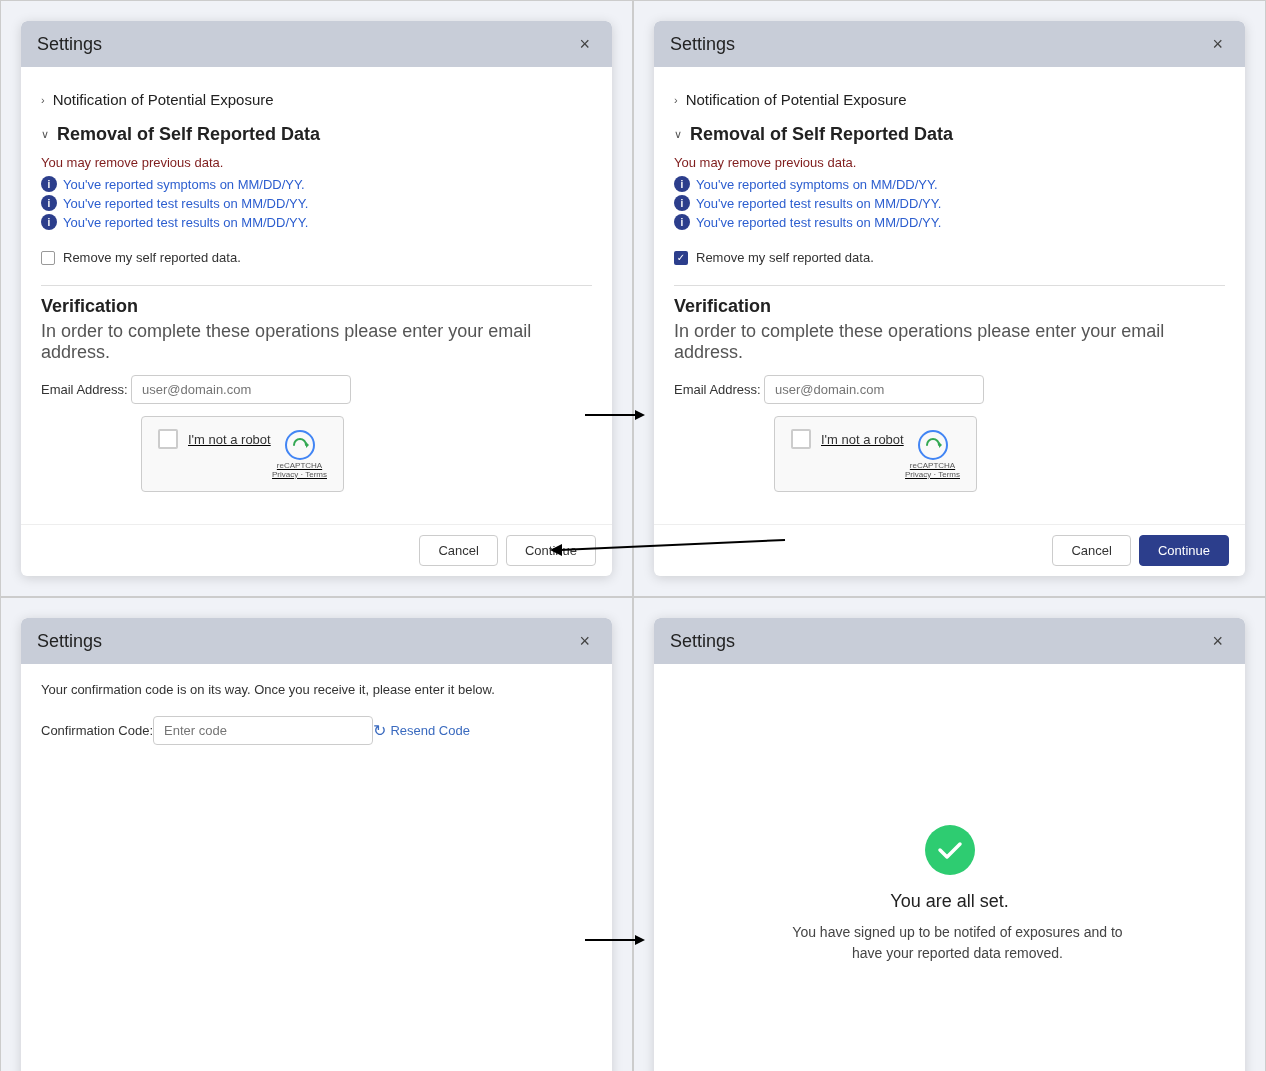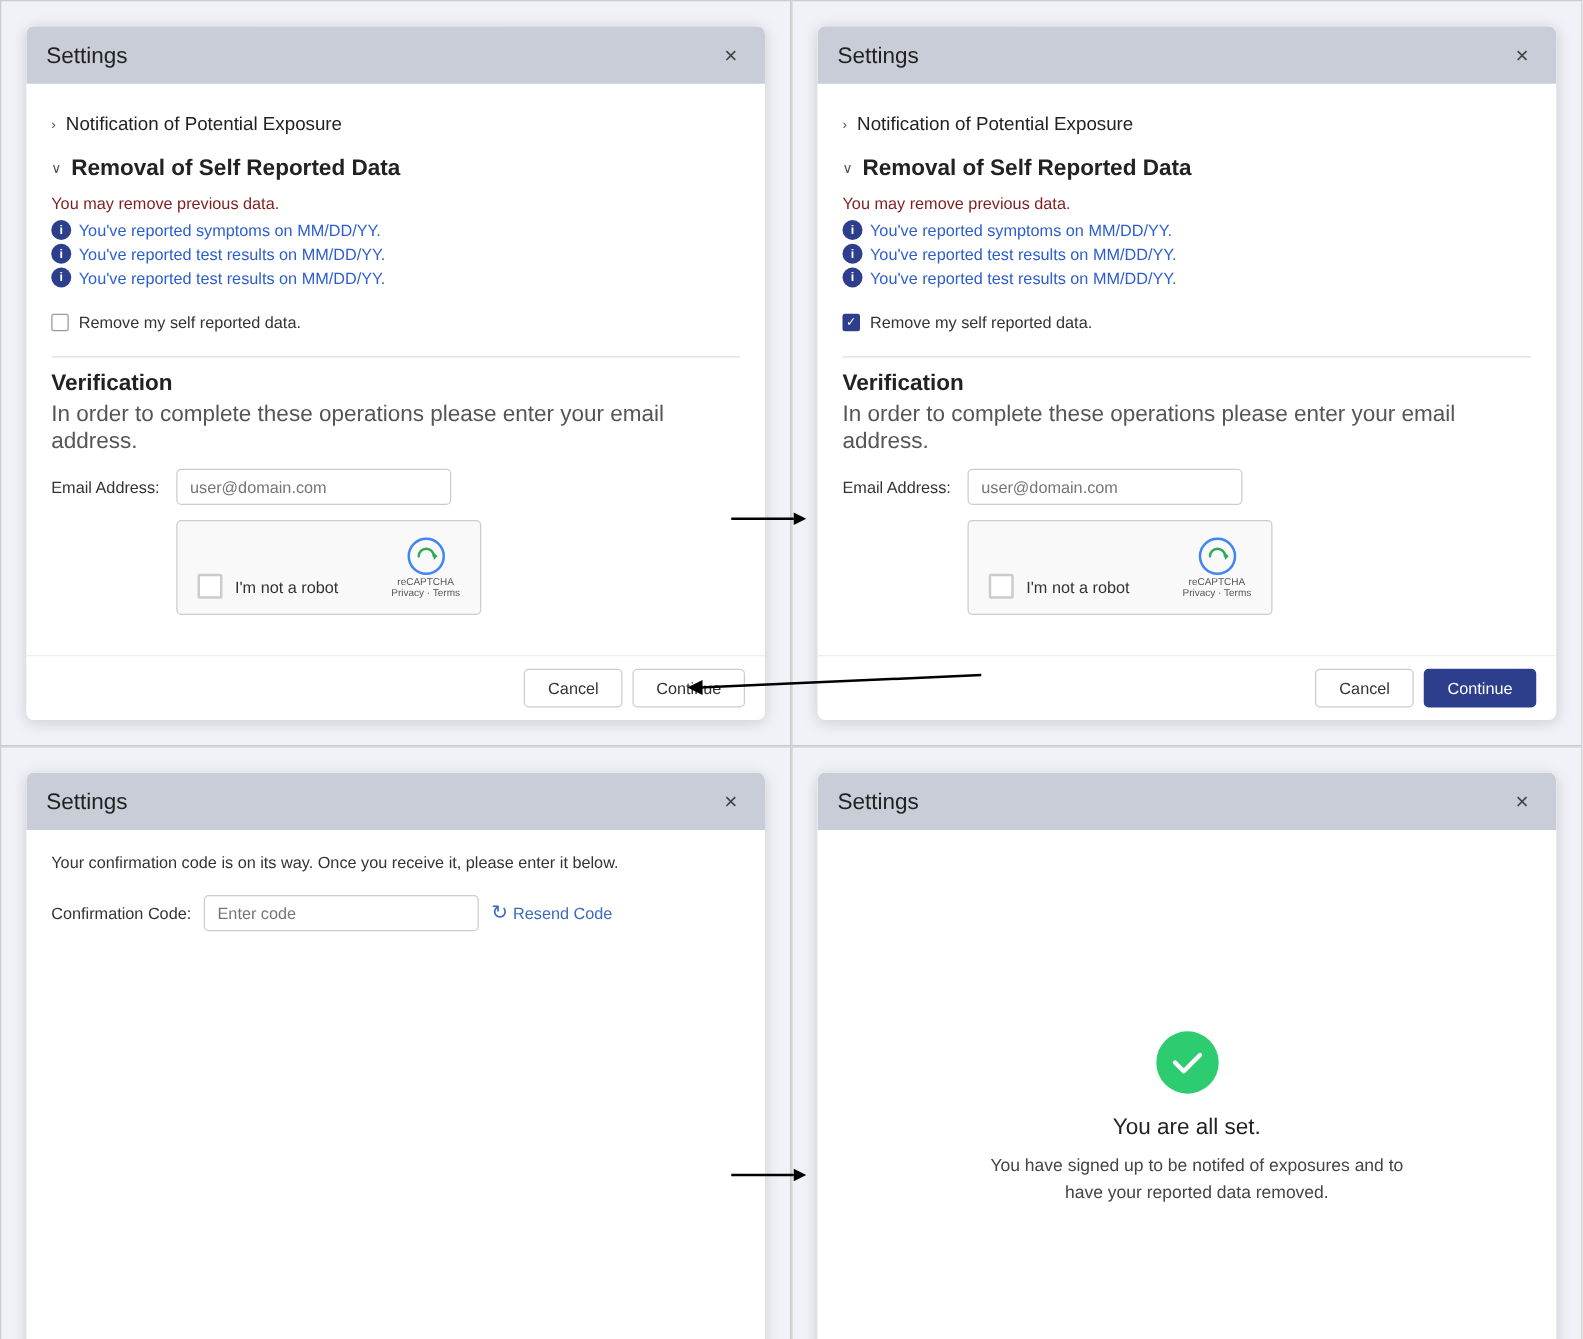--- a/index.html
+++ b/index.html
@@ -150,21 +150,20 @@
 
     .verification-desc {
       font-size: 18px;
       color: #555;
       margin-bottom: 12px;
     }
 
     .form-row {
       display: flex;
       align-items: center;
-      gap: 10px;
       margin-bottom: 12px;
     }
 
     .form-label {
       font-size: 13px;
       color: #333;
       min-width: 90px;
     }
 
     .form-input {
@@ -176,26 +175,27 @@
       flex: 1;
       max-width: 220px;
       outline: none;
     }
 
     .recaptcha-box {
       border: 1px solid #ccc;
       border-radius: 4px;
       padding: 12px 16px;
       display: flex;
-      align-items: flex-end;
+      align-items: flex-start;
       justify-content: space-between;
-      width: 244px;
+      width: 203px;
       margin-left: 100px;
       margin-bottom: 16px;
       background: #f9f9f9;
+      text-decoration: underline;
     }
 
     .recaptcha-left {
       display: flex;
       align-items: center;
       gap: 10px;
     }
 
     .recaptcha-checkbox {
       width: 20px;

